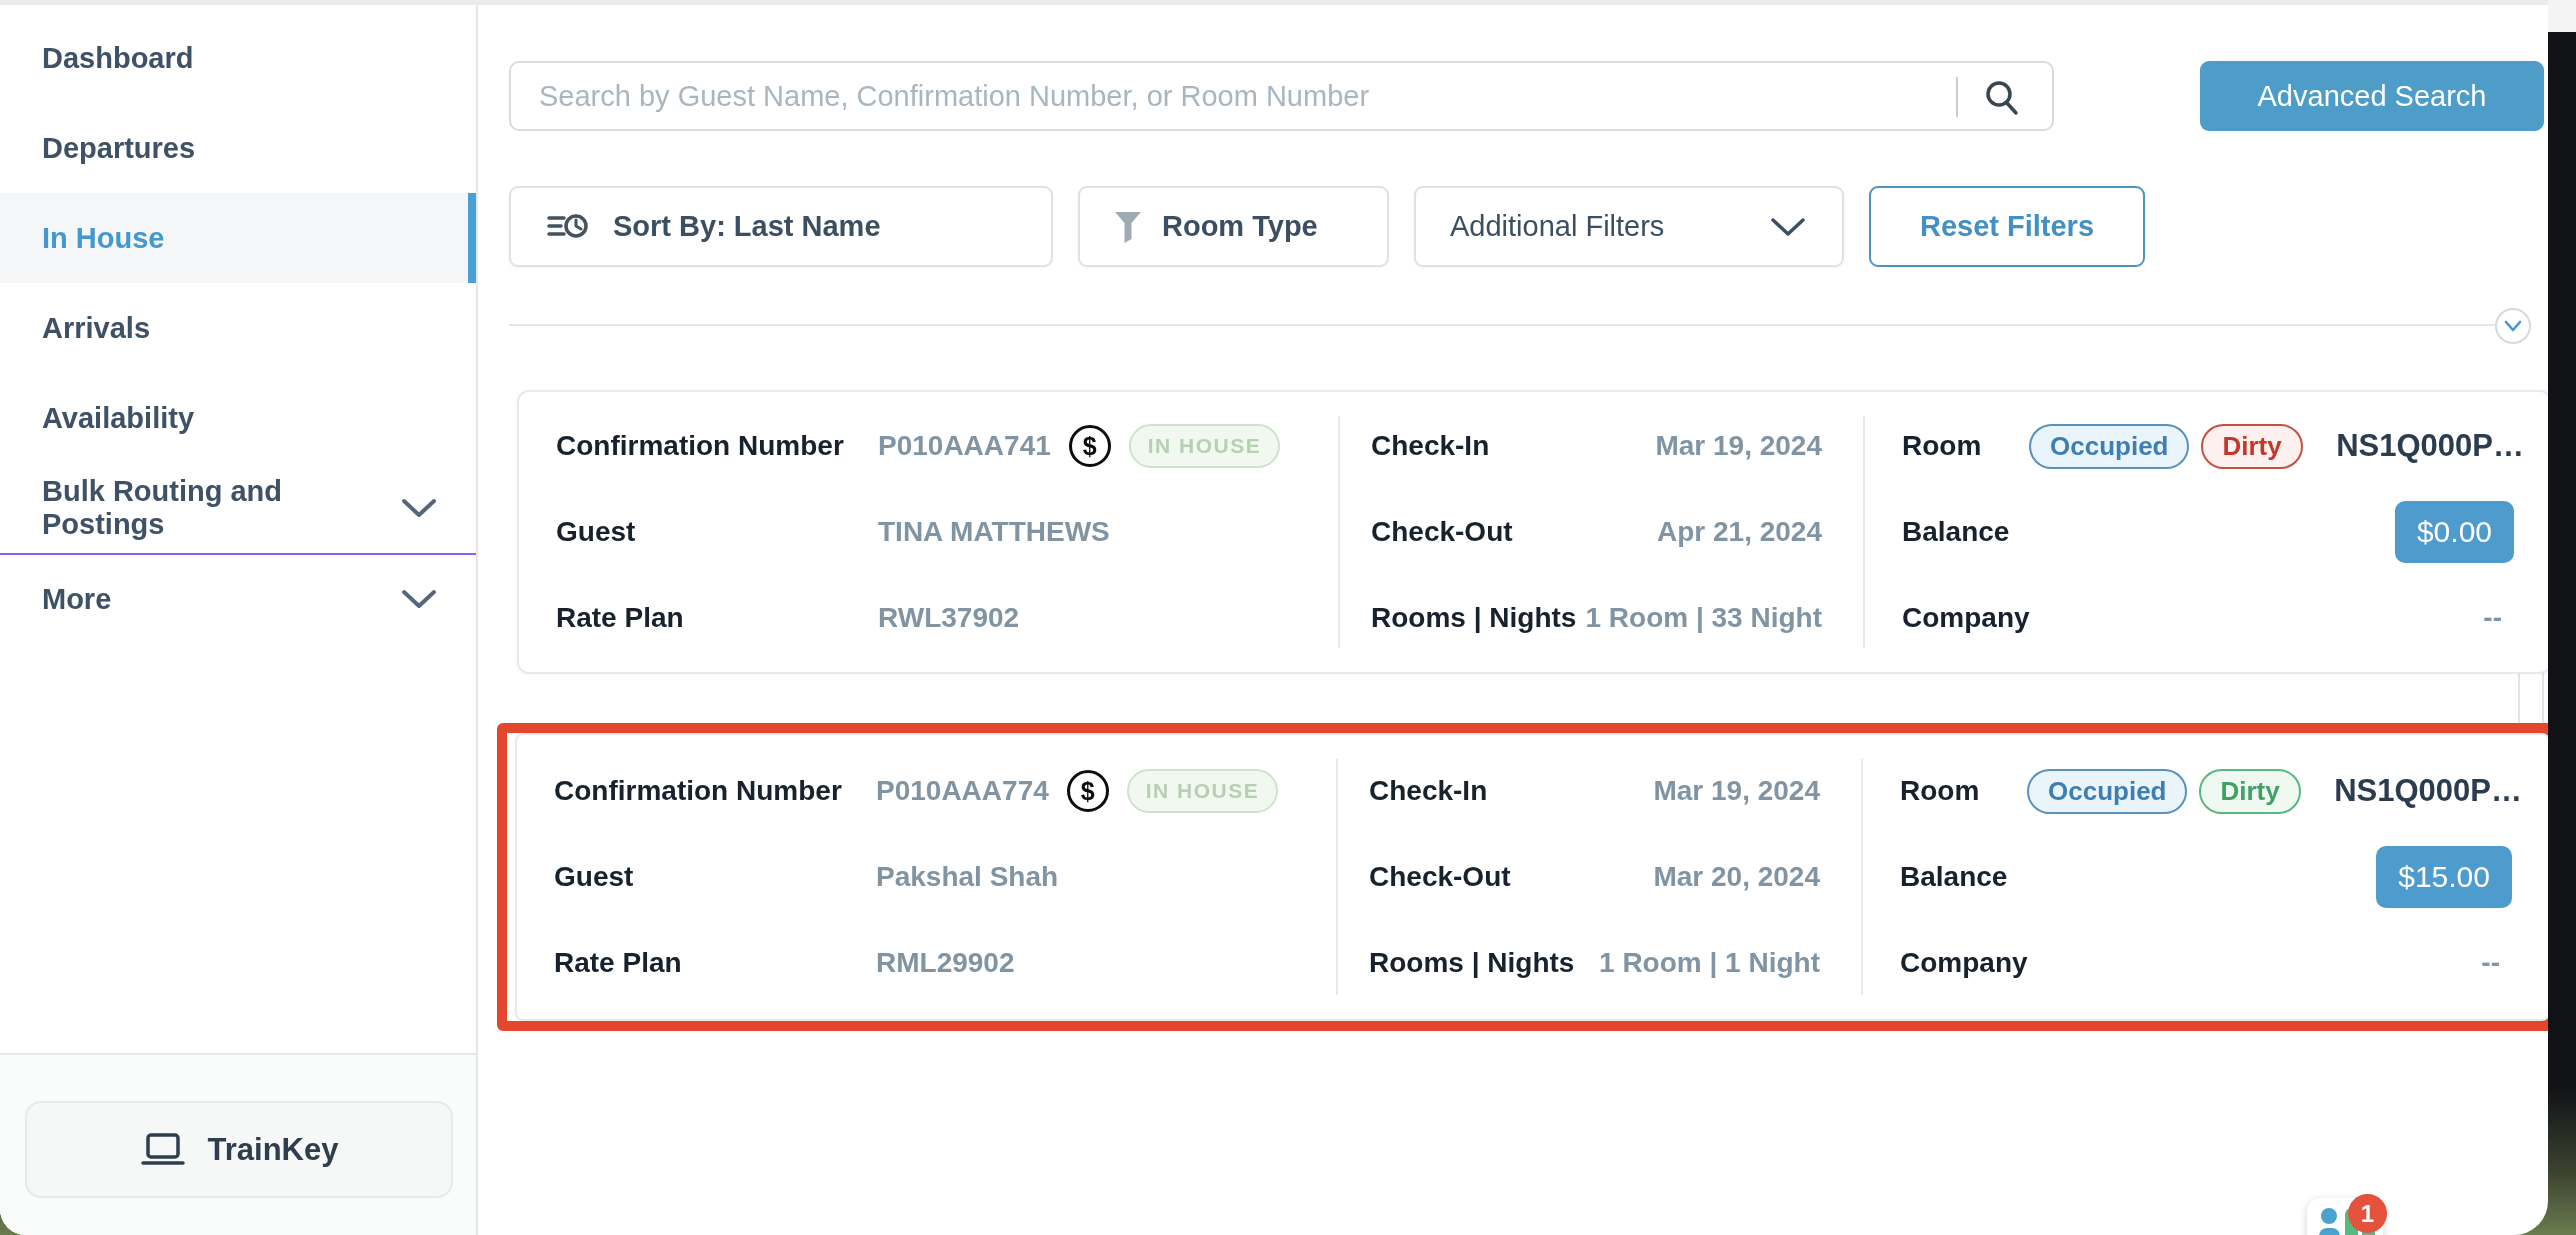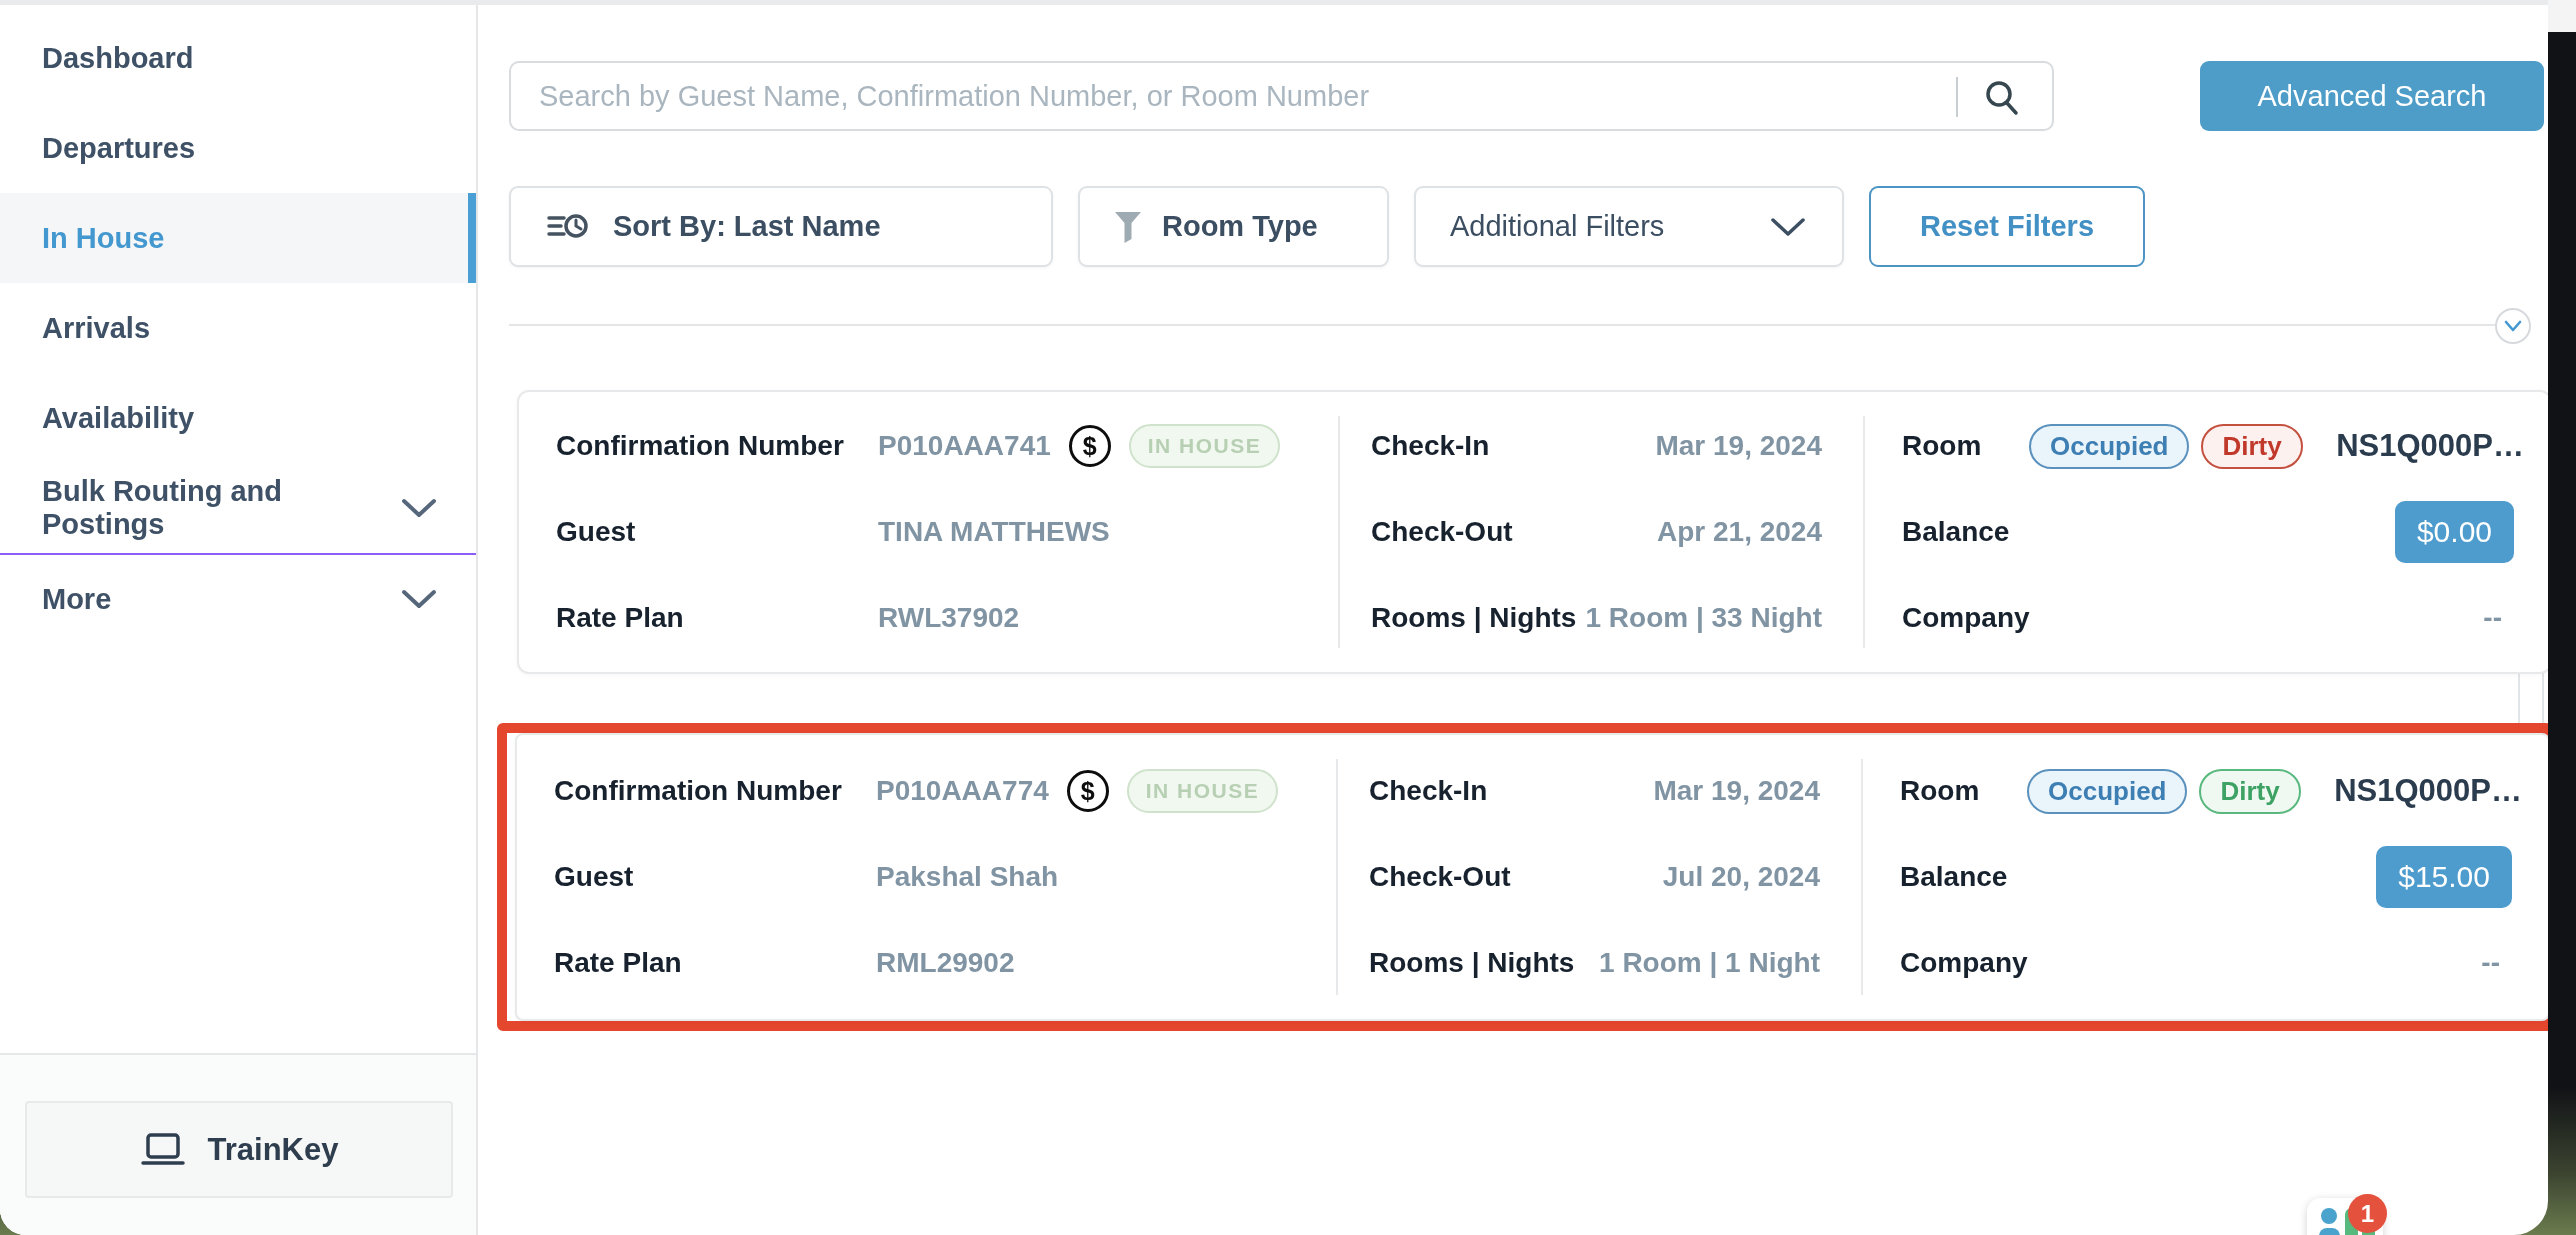--- a/index.html
+++ b/index.html
@@ -30,21 +30,21 @@
   .nav-item.active {
     background:#f5f6f7; color:#4498d0; border-right:8px solid #4a9fd4;
   }
   .nav-item.bordered { border-top:2px solid #8b5cf6; }
   .side-bottom {
     position:absolute; left:0; bottom:0; width:100%; height:182px;
     border-top:2px solid #e5e7e9; background:#fafbfb;
   }
   .trainkey-btn {
     position:absolute; left:25px; top:46px; width:428px; height:97px;
-    background:#f6f7f7; border:2px solid #e8e9ea; border-radius:4px;
+    background:#f6f7f7; border:2px solid #e8e9ea; border-radius:16px;
     display:flex; align-items:center; justify-content:center; gap:22px;
     font-size:31px; font-weight:700; color:#2e3e4e; cursor:pointer;
   }
 
   
   .search-box {
     position:absolute; left:509px; top:61px; width:1545px; height:70px;
     border:2px solid #d9dcdf; border-radius:10px; background:#fff;
   }
   .search-box input {
@@ -337,21 +337,21 @@
         </div>
       </div>
 
       <div class="col col2">
         <div class="crow">
           <span class="lbl">Check-In</span>
           <span class="val">Mar 19, 2024</span>
         </div>
         <div class="crow">
           <span class="lbl">Check-Out</span>
-          <span class="val">Jul 20, 2024</span>
+          <span class="val">Mar 20, 2024</span>
         </div>
         <div class="crow">
           <span class="lbl">Rooms | Nights</span>
           <span class="val">1 Room | 1 Night</span>
         </div>
       </div>
 
       <div class="col col3">
         <div class="crow">
           <span class="lbl">Room</span>

